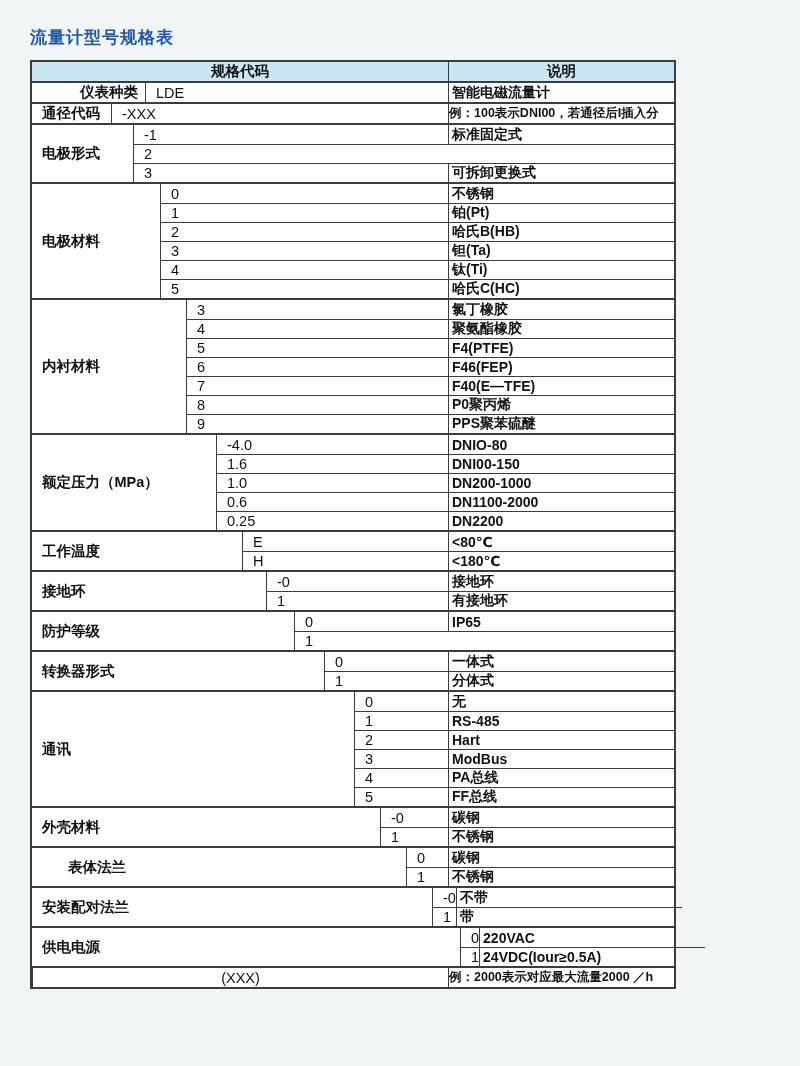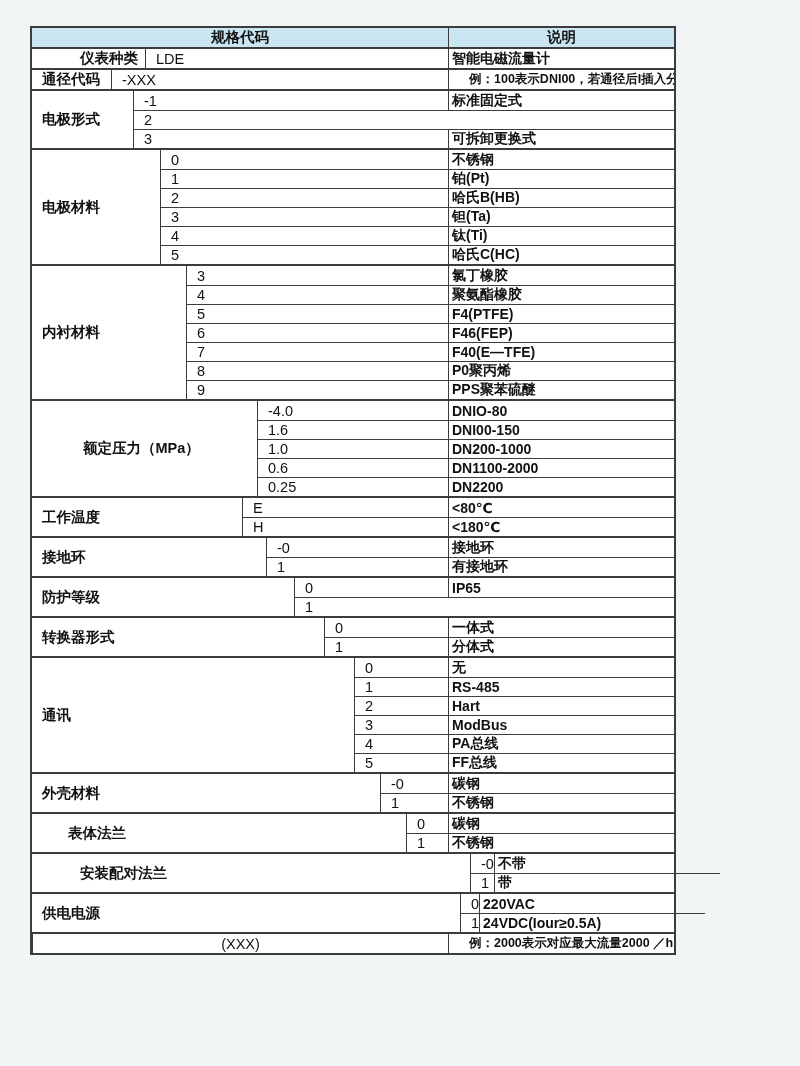--- a/index.html
+++ b/index.html
@@ -62,26 +62,27 @@
   .code-cell.center{justify-content:center;padding-left:0;}
   .desc-cell{
     width:226px;
     border-left:1.5px solid var(--bd);
     display:flex;align-items:center;
     padding-left:3px;
     font-size:14px;
     font-weight:bold;
     overflow:hidden;white-space:nowrap;
   }
-  .desc-cell.small{font-size:12.5px;font-weight:bold;padding-left:20px;}
+  .desc-cell.small{font-size:12.5px;font-weight:bold;padding-left:0;}
 </style>
 </head>
 <body>
 
 <div class="page">
+  <div class="page-title" style="color: rgb(29, 87, 178);">流量计型号规格表</div>
 
   <div class="spec-table">
     <div class="thead">
       <div class="th th-code">规格代码</div>
       <div class="th th-desc">说明</div>
     </div>
     <div id="sections">
         <div class="section">
           <div class="label-cell" style="width: 75px; margin-left: 38px;">仪表种类</div>
           <div class="rows">
@@ -172,21 +173,21 @@
               <div class="code-cell">8</div>
               <div class="desc-cell">P0聚丙烯</div>
             </div>
             <div class="row">
               <div class="code-cell">9</div>
               <div class="desc-cell">PPS聚苯硫醚</div>
             </div>
           </div>
         </div>
         <div class="section">
-          <div class="label-cell" style="width: 184px; margin-left: 41px;">额定压力（MPa）</div>
+          <div class="label-cell" style="width: 184px;">额定压力（MPa）</div>
           <div class="rows">
             <div class="row">
               <div class="code-cell">-4.0</div>
               <div class="desc-cell">DNIO-80</div>
             </div>
             <div class="row">
               <div class="code-cell">1.6</div>
               <div class="desc-cell">DNI00-150</div>
             </div>
             <div class="row">
@@ -303,21 +304,21 @@
               <div class="code-cell">0</div>
               <div class="desc-cell">碳钢</div>
             </div>
             <div class="row">
               <div class="code-cell">1</div>
               <div class="desc-cell">不锈钢</div>
             </div>
           </div>
         </div>
         <div class="section">
-          <div class="label-cell" style="width: 400px; margin-left: 38px;">安装配对法兰</div>
+          <div class="label-cell" style="width: 400px;">安装配对法兰</div>
           <div class="rows">
             <div class="row">
               <div class="code-cell">-0</div>
               <div class="desc-cell">不带</div>
             </div>
             <div class="row">
               <div class="code-cell">1</div>
               <div class="desc-cell">带</div>
             </div>
           </div>

